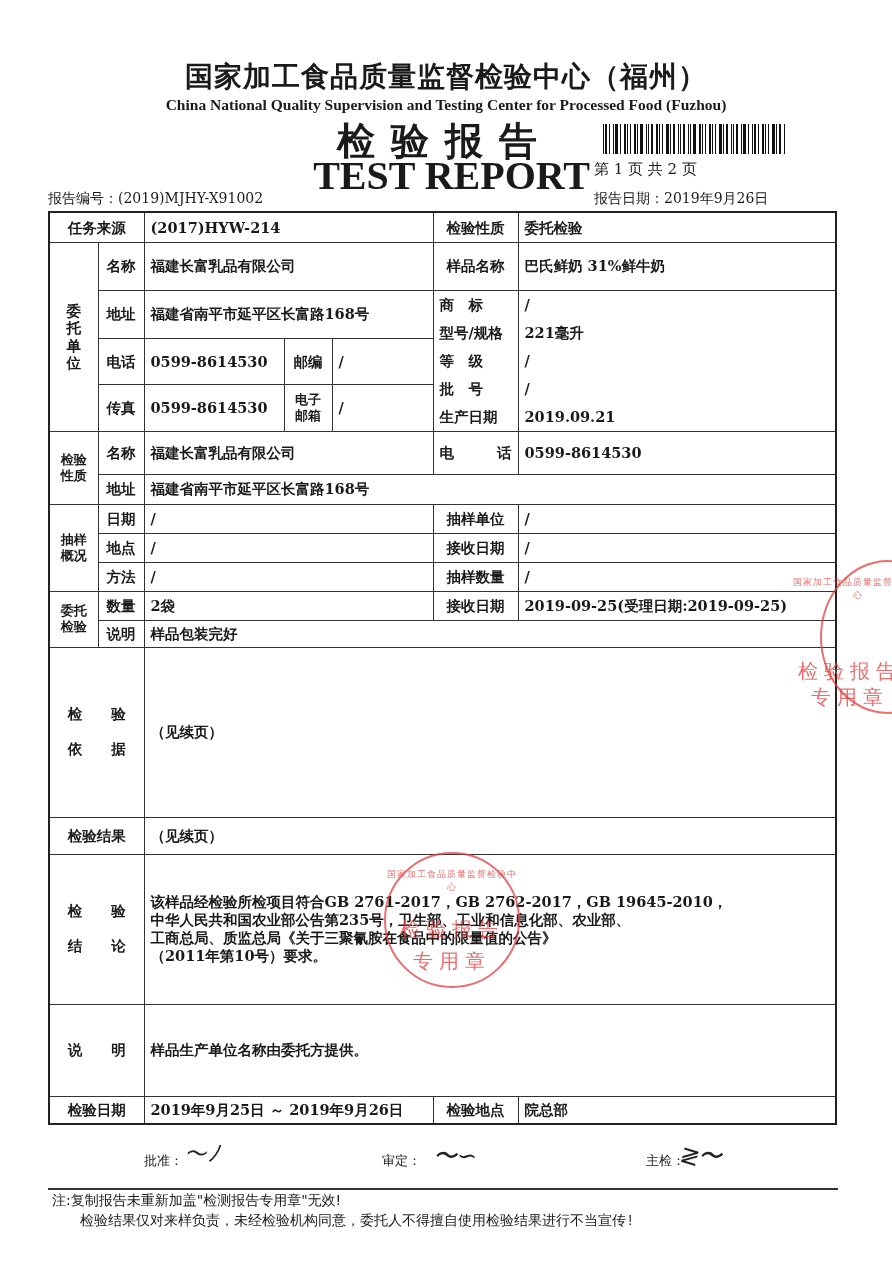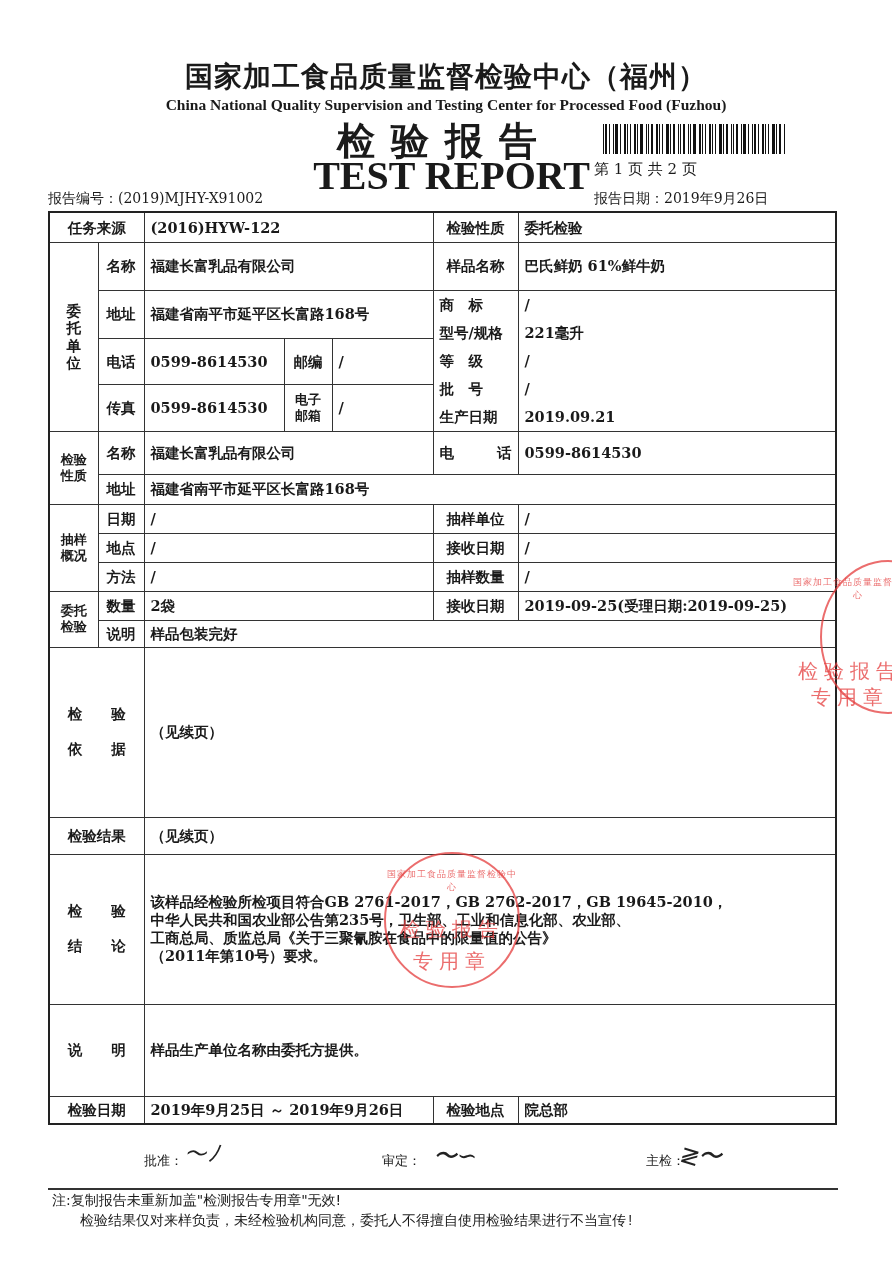--- a/index.html
+++ b/index.html
@@ -116,32 +116,32 @@
       <col style="width:46px">
       <col style="width:140px">
       <col style="width:48px">
       <col style="width:101px">
       <col style="width:85px">
       <col style="width:318px">
   </colgroup>
   <tbody>
       <tr style="height:30px">
     <td colspan="2" class="lbl">任务来源</td>
-    <td colspan="3">(2016)HYW-122</td>
+    <td colspan="3">(2017)HYW-214</td>
     <td class="lbl">检验性质</td>
     <td>委托检验</td>
   </tr>
   <tr style="height:48px">
     <td rowspan="4" class="vert">
       <span>委</span><br><span>托</span><br><span>单</span><br><span>位</span>
     </td>
     <td class="lbl">名称</td>
     <td colspan="3">福建长富乳品有限公司</td>
     <td class="lbl">样品名称</td>
-    <td>巴氏鲜奶 61%鲜牛奶</td>
+    <td>巴氏鲜奶 31%鲜牛奶</td>
   </tr>
   <tr style="height:48px">
     <td class="lbl">地址</td>
     <td colspan="3">福建省南平市延平区长富路168号</td>
     <td rowspan="3" class="cell-stack">
       <div class="stack-row lbl-just">商　标</div>
       <div class="stack-row">型号/规格</div>
       <div class="stack-row lbl-just">等　级</div>
       <div class="stack-row lbl-just">批　号</div>
       <div class="stack-row">生产日期</div>

